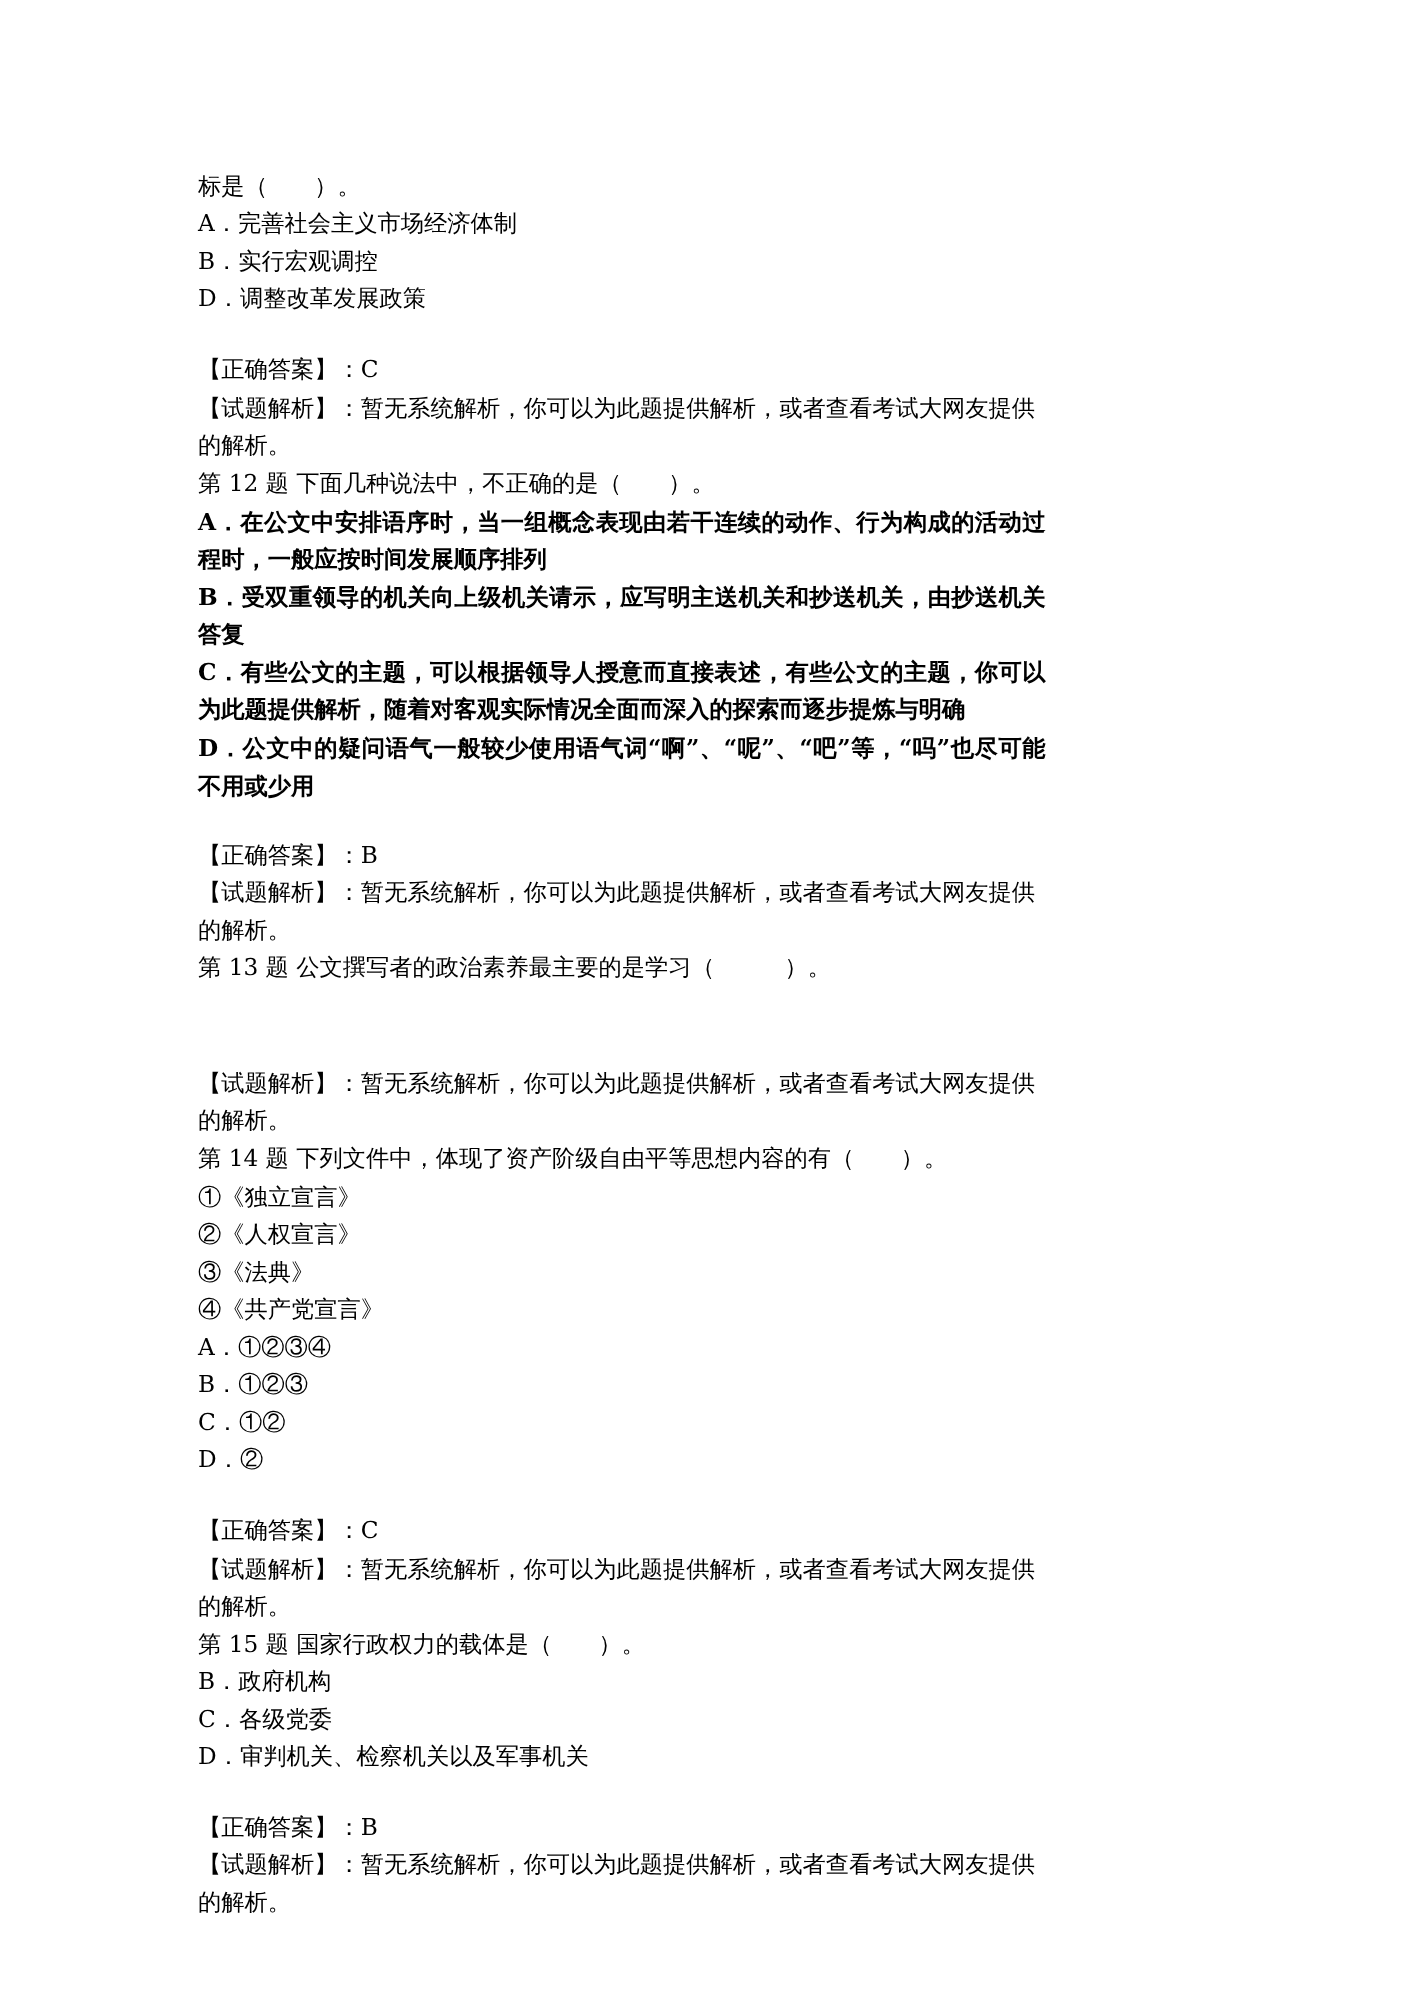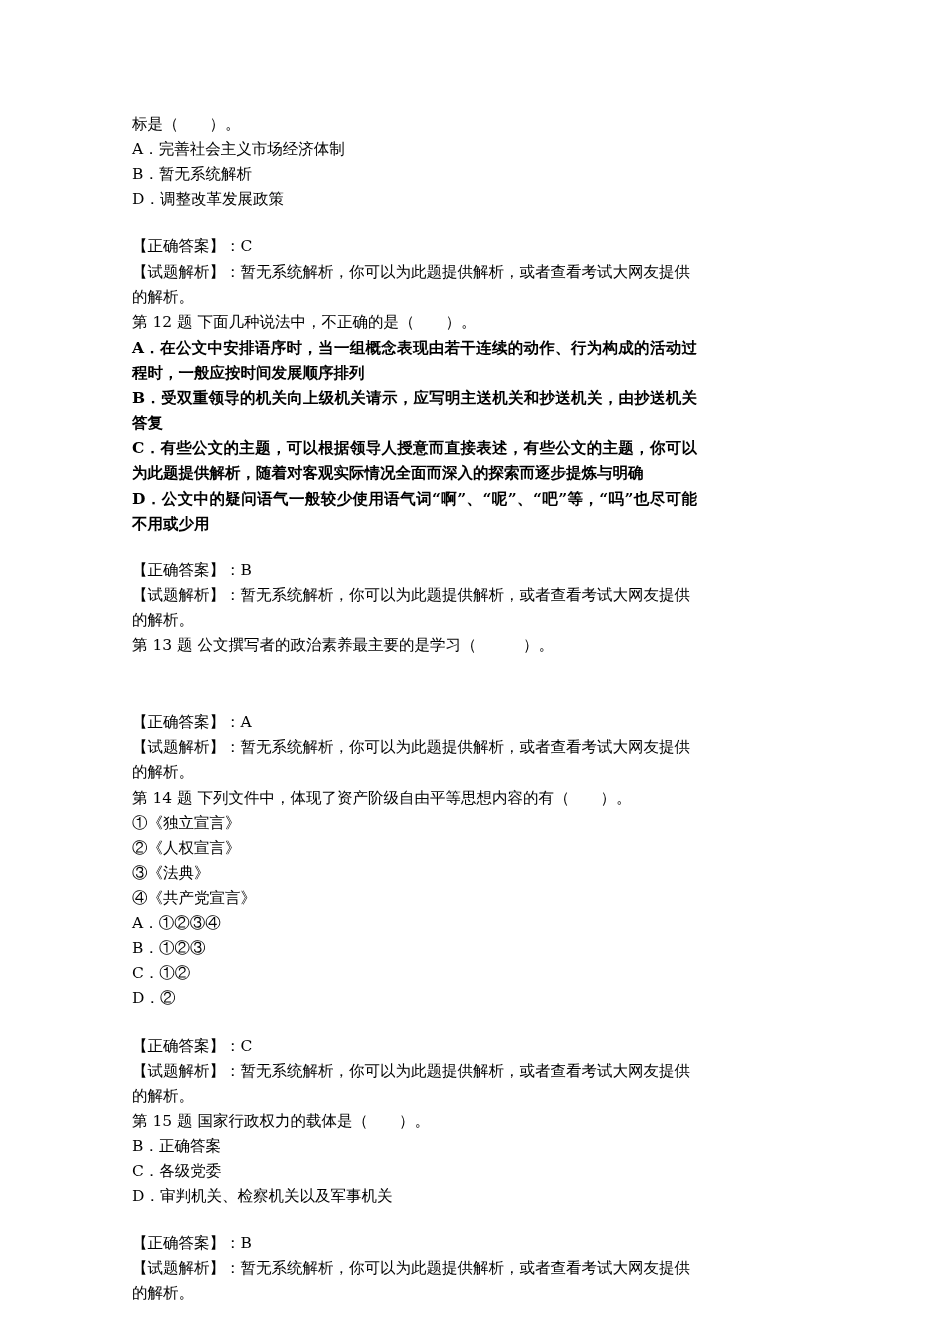--- a/index.html
+++ b/index.html
@@ -37,50 +37,49 @@
   .spacer-md { height: 22px; }
   .spacer-lg { height: 52px; }
 </style>
 </head>
 <body>
 
 <div class="page">
   <div class="doc-body" id="doc-body">
       <p class="line">标是（  ）。</p>
       <p class="line">A．完善社会主义市场经济体制</p>
-      <p class="line">B．暂无系统解析</p>
+      <p class="line">B．实行宏观调控</p>
       <p class="line">D．调整改革发展政策</p>
       <div class="spacer-md"></div>
       <p class="line">【正确答案】：C</p>
       <p class="line">【试题解析】：暂无系统解析，你可以为此题提供解析，或者查看考试大网友提供的解析。</p>
       <p class="line">第 12 题 下面几种说法中，不正确的是（  ）。</p>
       <p class="para">A．在公文中安排语序时，当一组概念表现由若干连续的动作、行为构成的活动过程时，一般应按时间发展顺序排列</p>
       <p class="para">B．受双重领导的机关向上级机关请示，应写明主送机关和抄送机关，由抄送机关答复</p>
       <p class="para">C．有些公文的主题，可以根据领导人授意而直接表述，有些公文的主题，你可以为此题提供解析，随着对客观实际情况全面而深入的探索而逐步提炼与明确</p>
       <p class="para">D．公文中的疑问语气一般较少使用语气词“啊”、“呢”、“吧”等，“吗”也尽可能不用或少用</p>
       <div class="spacer-md"></div>
       <p class="line">【正确答案】：B</p>
       <p class="line">【试题解析】：暂无系统解析，你可以为此题提供解析，或者查看考试大网友提供的解析。</p>
       <p class="line">第 13 题 公文撰写者的政治素养最主要的是学习（   ）。</p>
       <div class="spacer-lg"></div>
-      <p class="line">【正确答案】：A</p>
       <p class="line">【试题解析】：暂无系统解析，你可以为此题提供解析，或者查看考试大网友提供的解析。</p>
       <p class="line">第 14 题 下列文件中，体现了资产阶级自由平等思想内容的有（  ）。</p>
       <p class="line">①《独立宣言》</p>
       <p class="line">②《人权宣言》</p>
       <p class="line">③《法典》</p>
       <p class="line">④《共产党宣言》</p>
       <p class="line">A．①②③④</p>
       <p class="line">B．①②③</p>
       <p class="line">C．①②</p>
       <p class="line">D．②</p>
       <div class="spacer-md"></div>
       <p class="line">【正确答案】：C</p>
       <p class="line">【试题解析】：暂无系统解析，你可以为此题提供解析，或者查看考试大网友提供的解析。</p>
       <p class="line">第 15 题 国家行政权力的载体是（  ）。</p>
-      <p class="line">B．正确答案</p>
+      <p class="line">B．政府机构</p>
       <p class="line">C．各级党委</p>
       <p class="line">D．审判机关、检察机关以及军事机关</p>
       <div class="spacer-md"></div>
       <p class="line">【正确答案】：B</p>
       <p class="line">【试题解析】：暂无系统解析，你可以为此题提供解析，或者查看考试大网友提供的解析。</p>
     </div>
 </div>
 
 </body></html>

